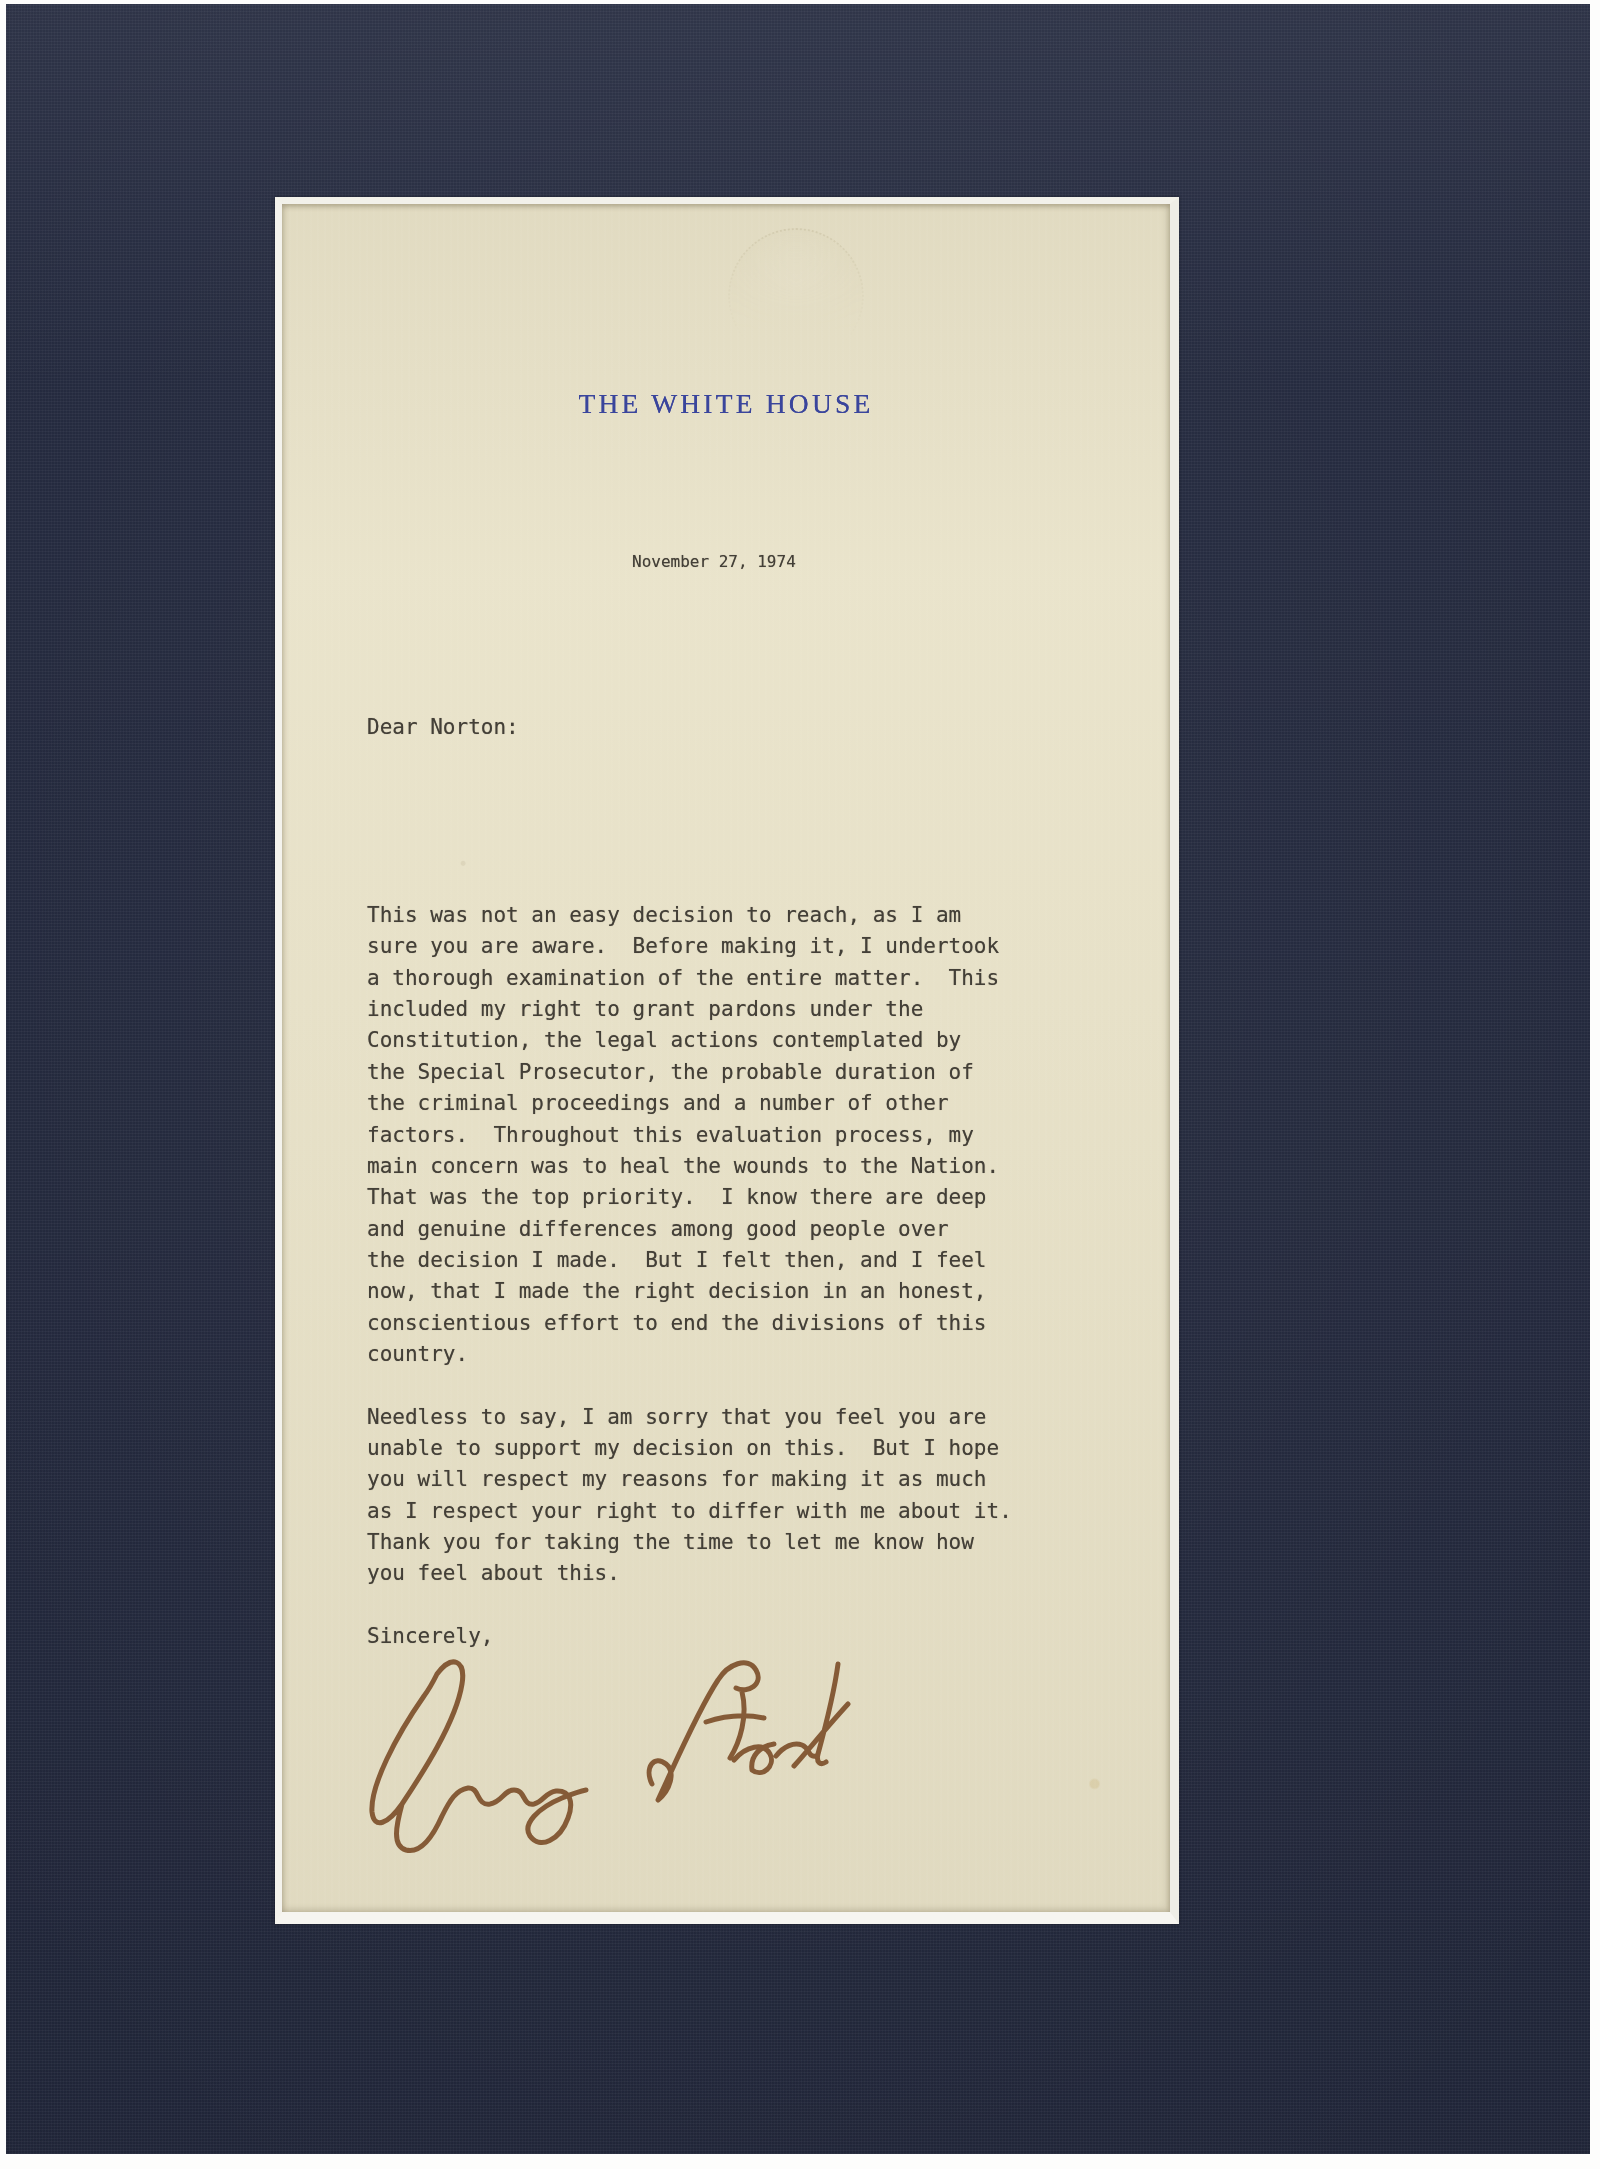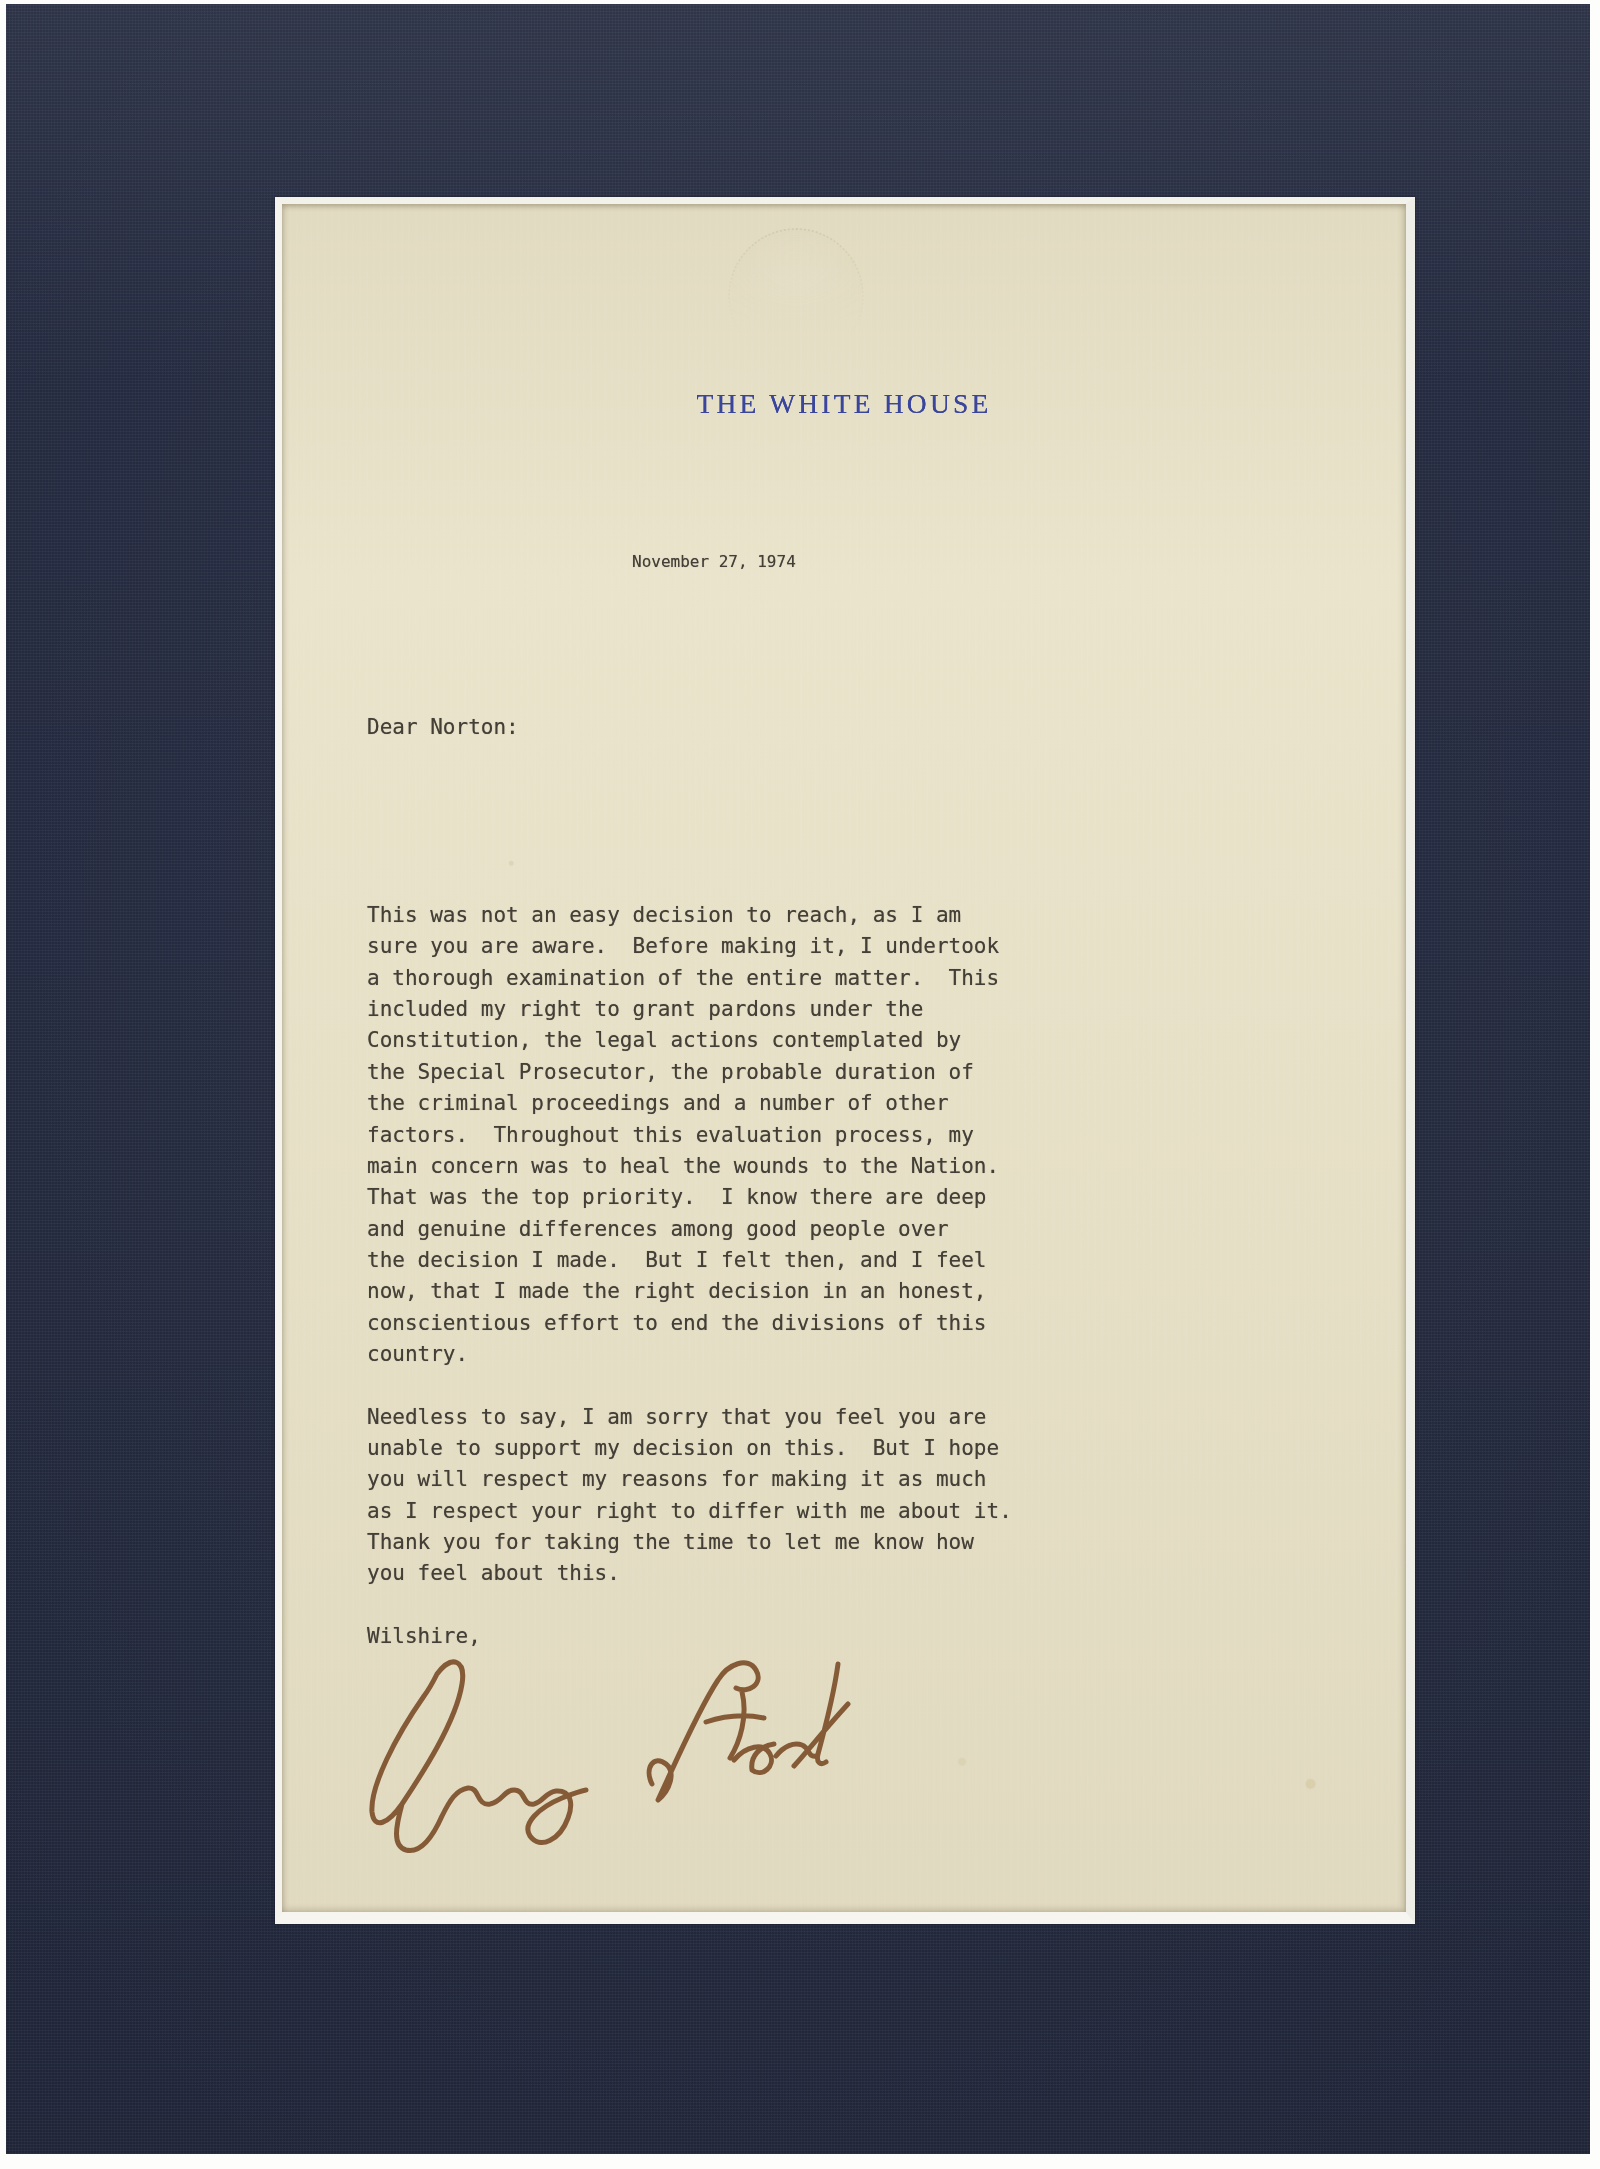--- a/index.html
+++ b/index.html
@@ -22,21 +22,21 @@
     background-image:
       repeating-linear-gradient(0deg, rgba(255,255,255,0.030) 0 1px, rgba(0,0,0,0.02) 1px 3px),
       repeating-linear-gradient(90deg, rgba(255,255,255,0.022) 0 1px, rgba(0,0,0,0.015) 1px 3px),
       linear-gradient(180deg, rgba(255,255,255,0.05) 0%, rgba(255,255,255,0) 18%, rgba(0,0,0,0.05) 78%, rgba(0,0,0,0.09) 100%),
       radial-gradient(130% 130% at 50% 42%, rgba(255,255,255,0.035) 0%, rgba(255,255,255,0) 55%, rgba(0,0,0,0.10) 100%);
   }
   
   .window {
     position: absolute;
     left: 269px; top: 193px;
-    width: 1140px; height: 1727px;
+    width: 904px; height: 1727px;
     box-sizing: border-box;
     border-style: solid;
     border-color: #f2f1ea #eeede6 #f6f5f0 #f4f3ed;
     border-width: 7px 9px 12px 7px;
     background-color: #e9e3ca;
     background-image:
       repeating-linear-gradient(90deg, rgba(255,255,255,0.028) 0 2px, rgba(0,0,0,0) 2px 7px),
       linear-gradient(180deg, rgba(120,108,76,0.07) 0%, rgba(255,255,255,0.03) 22%, rgba(120,108,76,0.03) 60%, rgba(120,108,76,0.08) 100%),
       radial-gradient(circle at 91.5% 92.5%, rgba(198,168,92,0.22) 0 4px, rgba(198,168,92,0) 6px),
       radial-gradient(circle at 60.5% 91.2%, rgba(190,165,100,0.14) 0 3px, rgba(190,165,100,0) 5px),
@@ -154,21 +154,21 @@
 conscientious effort to end the divisions of this
 country.</pre>
 
         <pre class="typed body-block paragraph-3">Needless to say, I am sorry that you feel you are
 unable to support my decision on this.  But I hope
 you will respect my reasons for making it as much
 as I respect your right to differ with me about it.
 Thank you for taking the time to let me know how
 you feel about this.</pre>
 
-        <pre class="typed body-block closing">Wilshire,</pre>
+        <pre class="typed body-block closing">Sincerely,</pre>
 
         <svg class="signature" viewBox="0 0 560 230" role="img" aria-label="Jerry Ford">
           <path d="
             M 75 30
             C 90 10, 104 16, 100 40
             C 94 78, 60 130, 40 160
             C 26 180, 12 186, 10 168
             C 8 142, 34 92, 62 52
             C 68 44, 72 36, 75 30
             M 40 160

